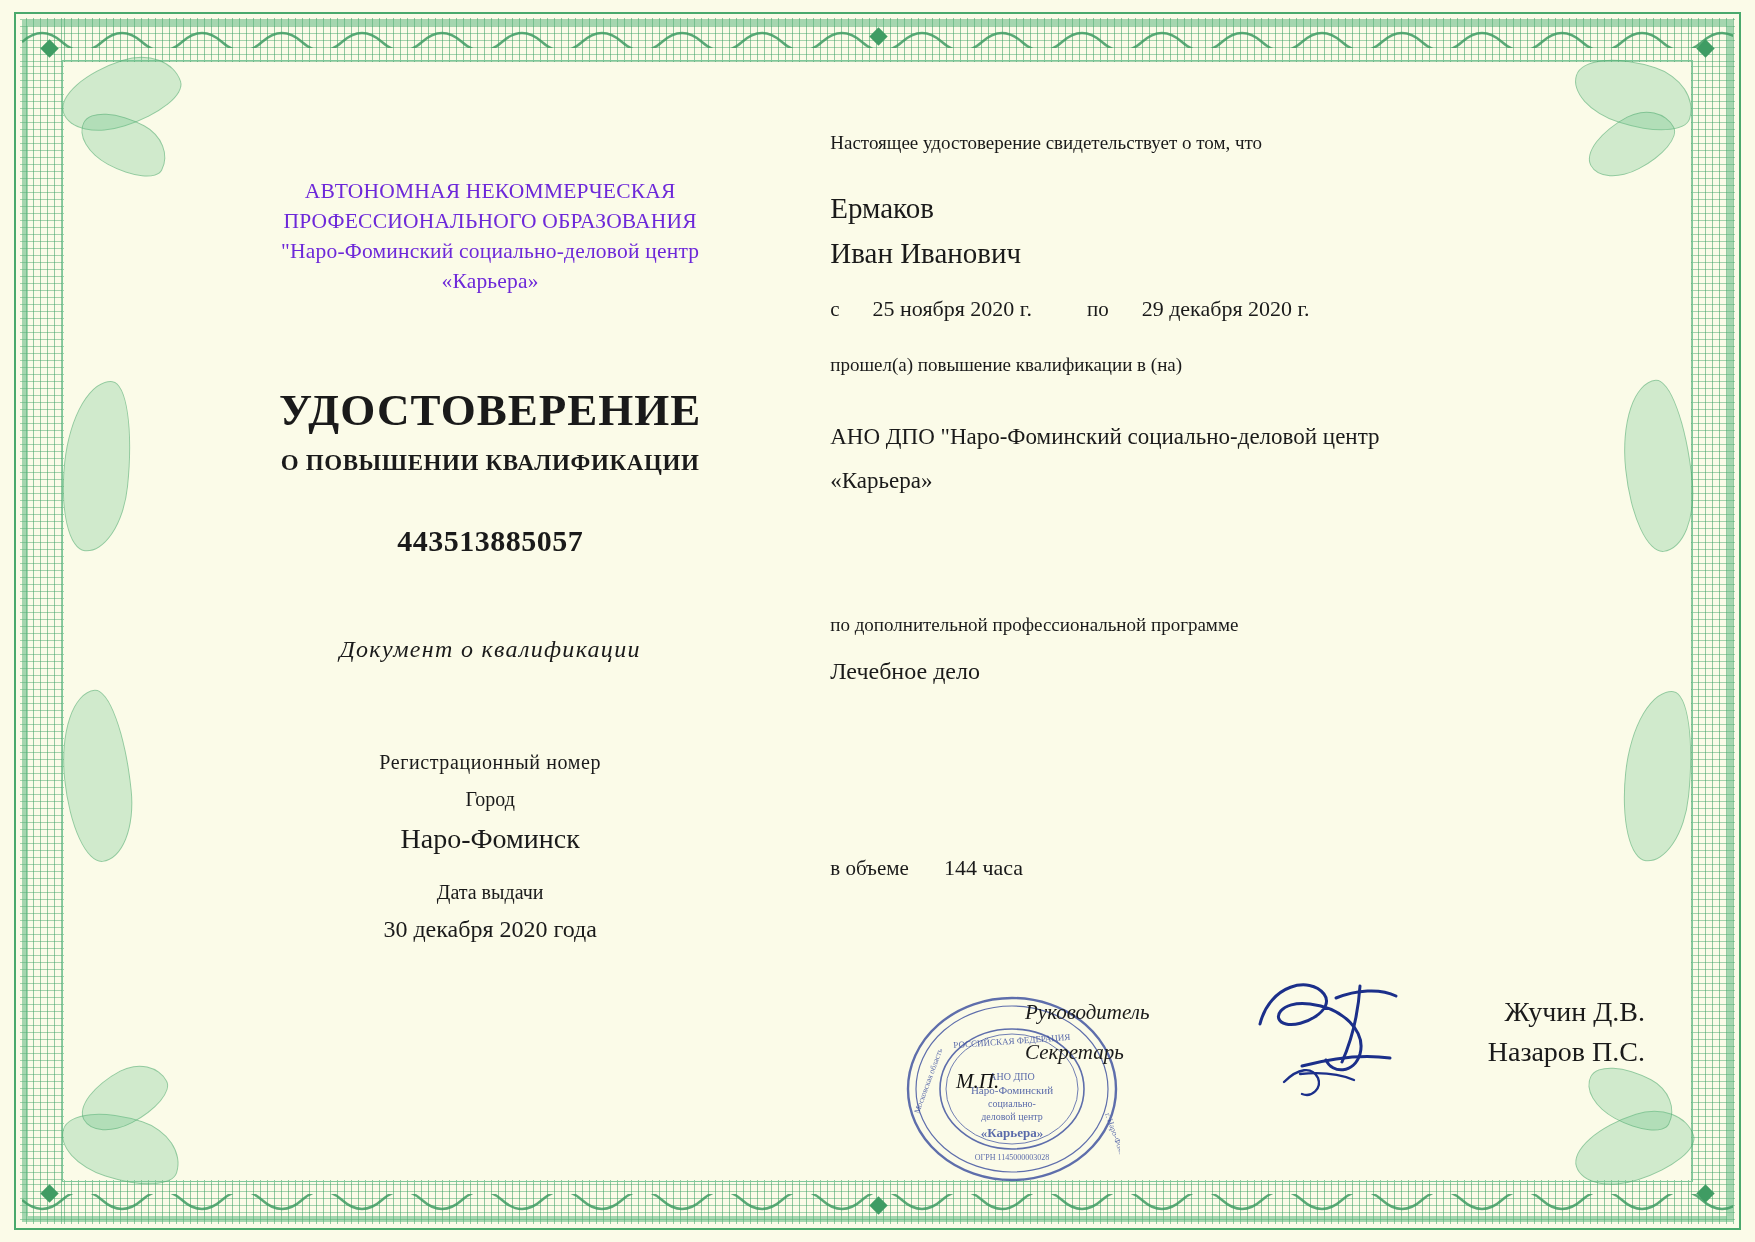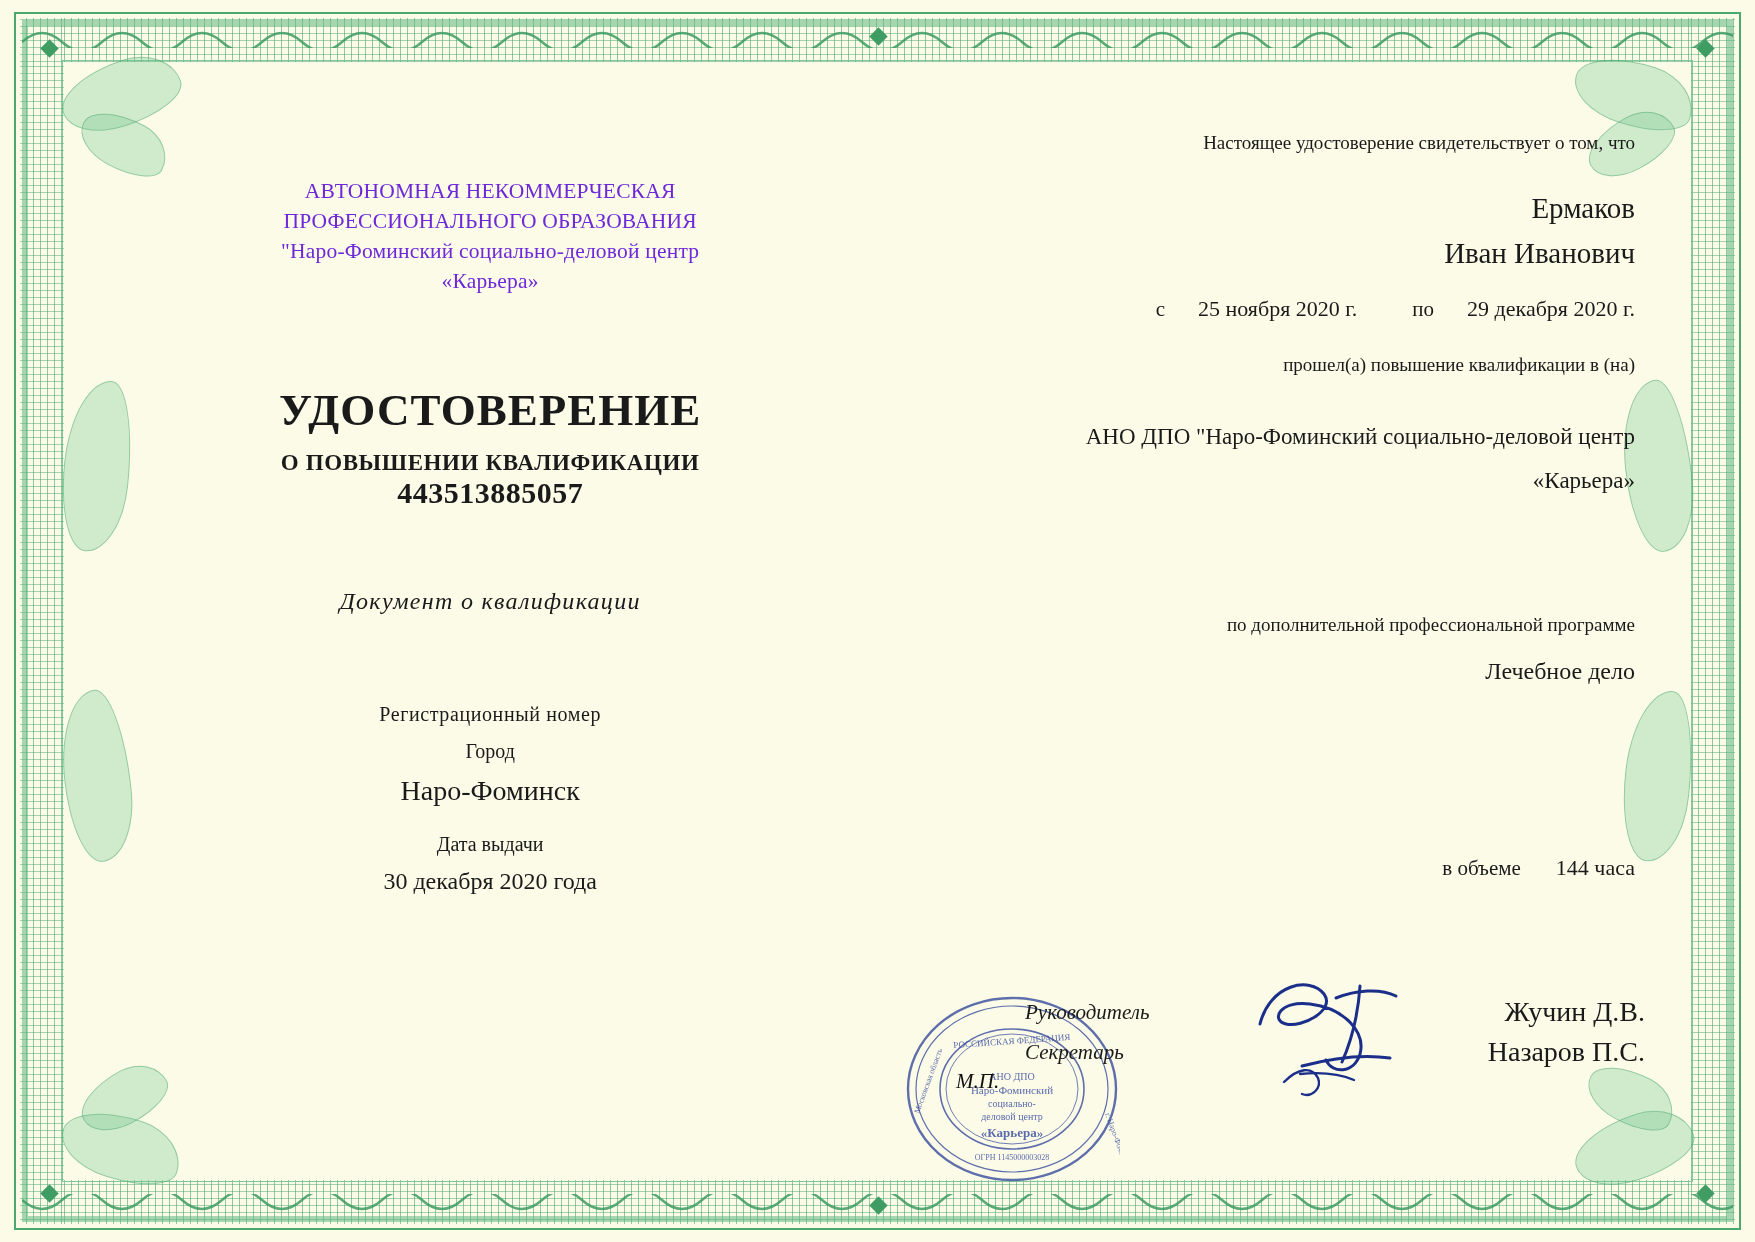--- a/index.html
+++ b/index.html
@@ -106,21 +106,21 @@
   .col-left {
     width: 47%;
     padding-left: 60px;
     box-sizing: border-box;
     text-align: center;
   }
   .col-right {
     width: 53%;
     padding-right: 30px;
     box-sizing: border-box;
-    text-align: right;
+    text-align: left;
   }
 
   .org-name {
     margin-top: 92px;
     font-size: 21.5px;
     line-height: 30px;
     letter-spacing: 0.2px;
     color: #6d28d9;
   }
   .org-line { display: block; }
@@ -131,20 +131,21 @@
     font-weight: bold;
     letter-spacing: 1px;
   }
   .doc-subtitle {
     margin-top: 14px;
     font-size: 23px;
     font-weight: bold;
     letter-spacing: 0.6px;
   }
   .doc-number {
+    margin-top: 48px;
     font-size: 30px;
     font-weight: bold;
     letter-spacing: 0.5px;
   }
   .doc-qual {
     margin-top: 78px;
     font-size: 24px;
     font-style: italic;
     letter-spacing: 1.3px;
   }

